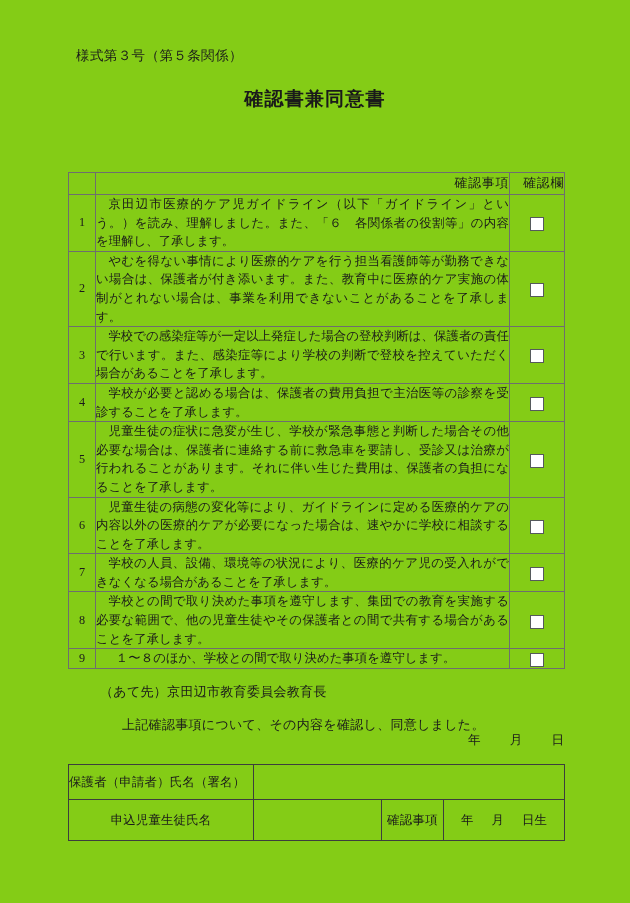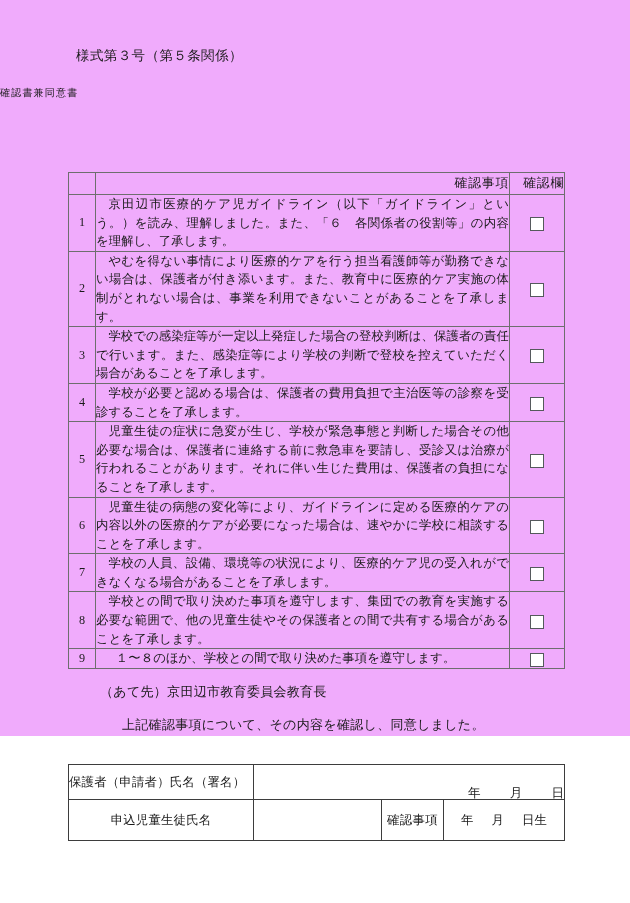--- a/index.html
+++ b/index.html
@@ -13,40 +13,42 @@
     height: 903px;
     position: relative;
     font-family: "Liberation Serif", "DejaVu Serif", serif;
     color: #1a1a1a;
     overflow: hidden;
   }
   .page {
     position: absolute;
     left: 0; top: 0;
     width: 630px;
-    height: 736px;
-    background: #f0abfc;
+    height: 903px;
+    background: #84cc16;
   }
 
   
   .form-no {
     position: absolute;
     left: 76px;
     top: 47px;
     font-size: 13.5px;
     letter-spacing: 0.4px;
     white-space: nowrap;
   }
   .doc-title {
     position: absolute;
     left: 0;
     top: 86px;
     width: 630px;
-    font-size: 10px;
+    text-align: center;
+    font-size: 19px;
     letter-spacing: 1.2px;
+    font-weight: bold;
   }
   .lead {
     position: absolute;
     left: 68px;
     top: 124px;
     width: 497px;
     font-size: 13.2px;
     line-height: 20px;
     text-indent: 1em;
     letter-spacing: 0.15px;
@@ -123,21 +125,21 @@
     top: 716px;
     font-size: 13px;
     letter-spacing: 0.3px;
     white-space: nowrap;
   }
 
   
   .date-line {
     position: absolute;
     right: 66px;
-    top: 785px;
+    top: 732px;
     font-size: 12.6px;
     white-space: nowrap;
   }
   .date-line span { margin-left: 26px; }
   .date-line span:first-child { margin-left: 0; }
 
   
   .sign-table {
     position: absolute;
     left: 68px;

